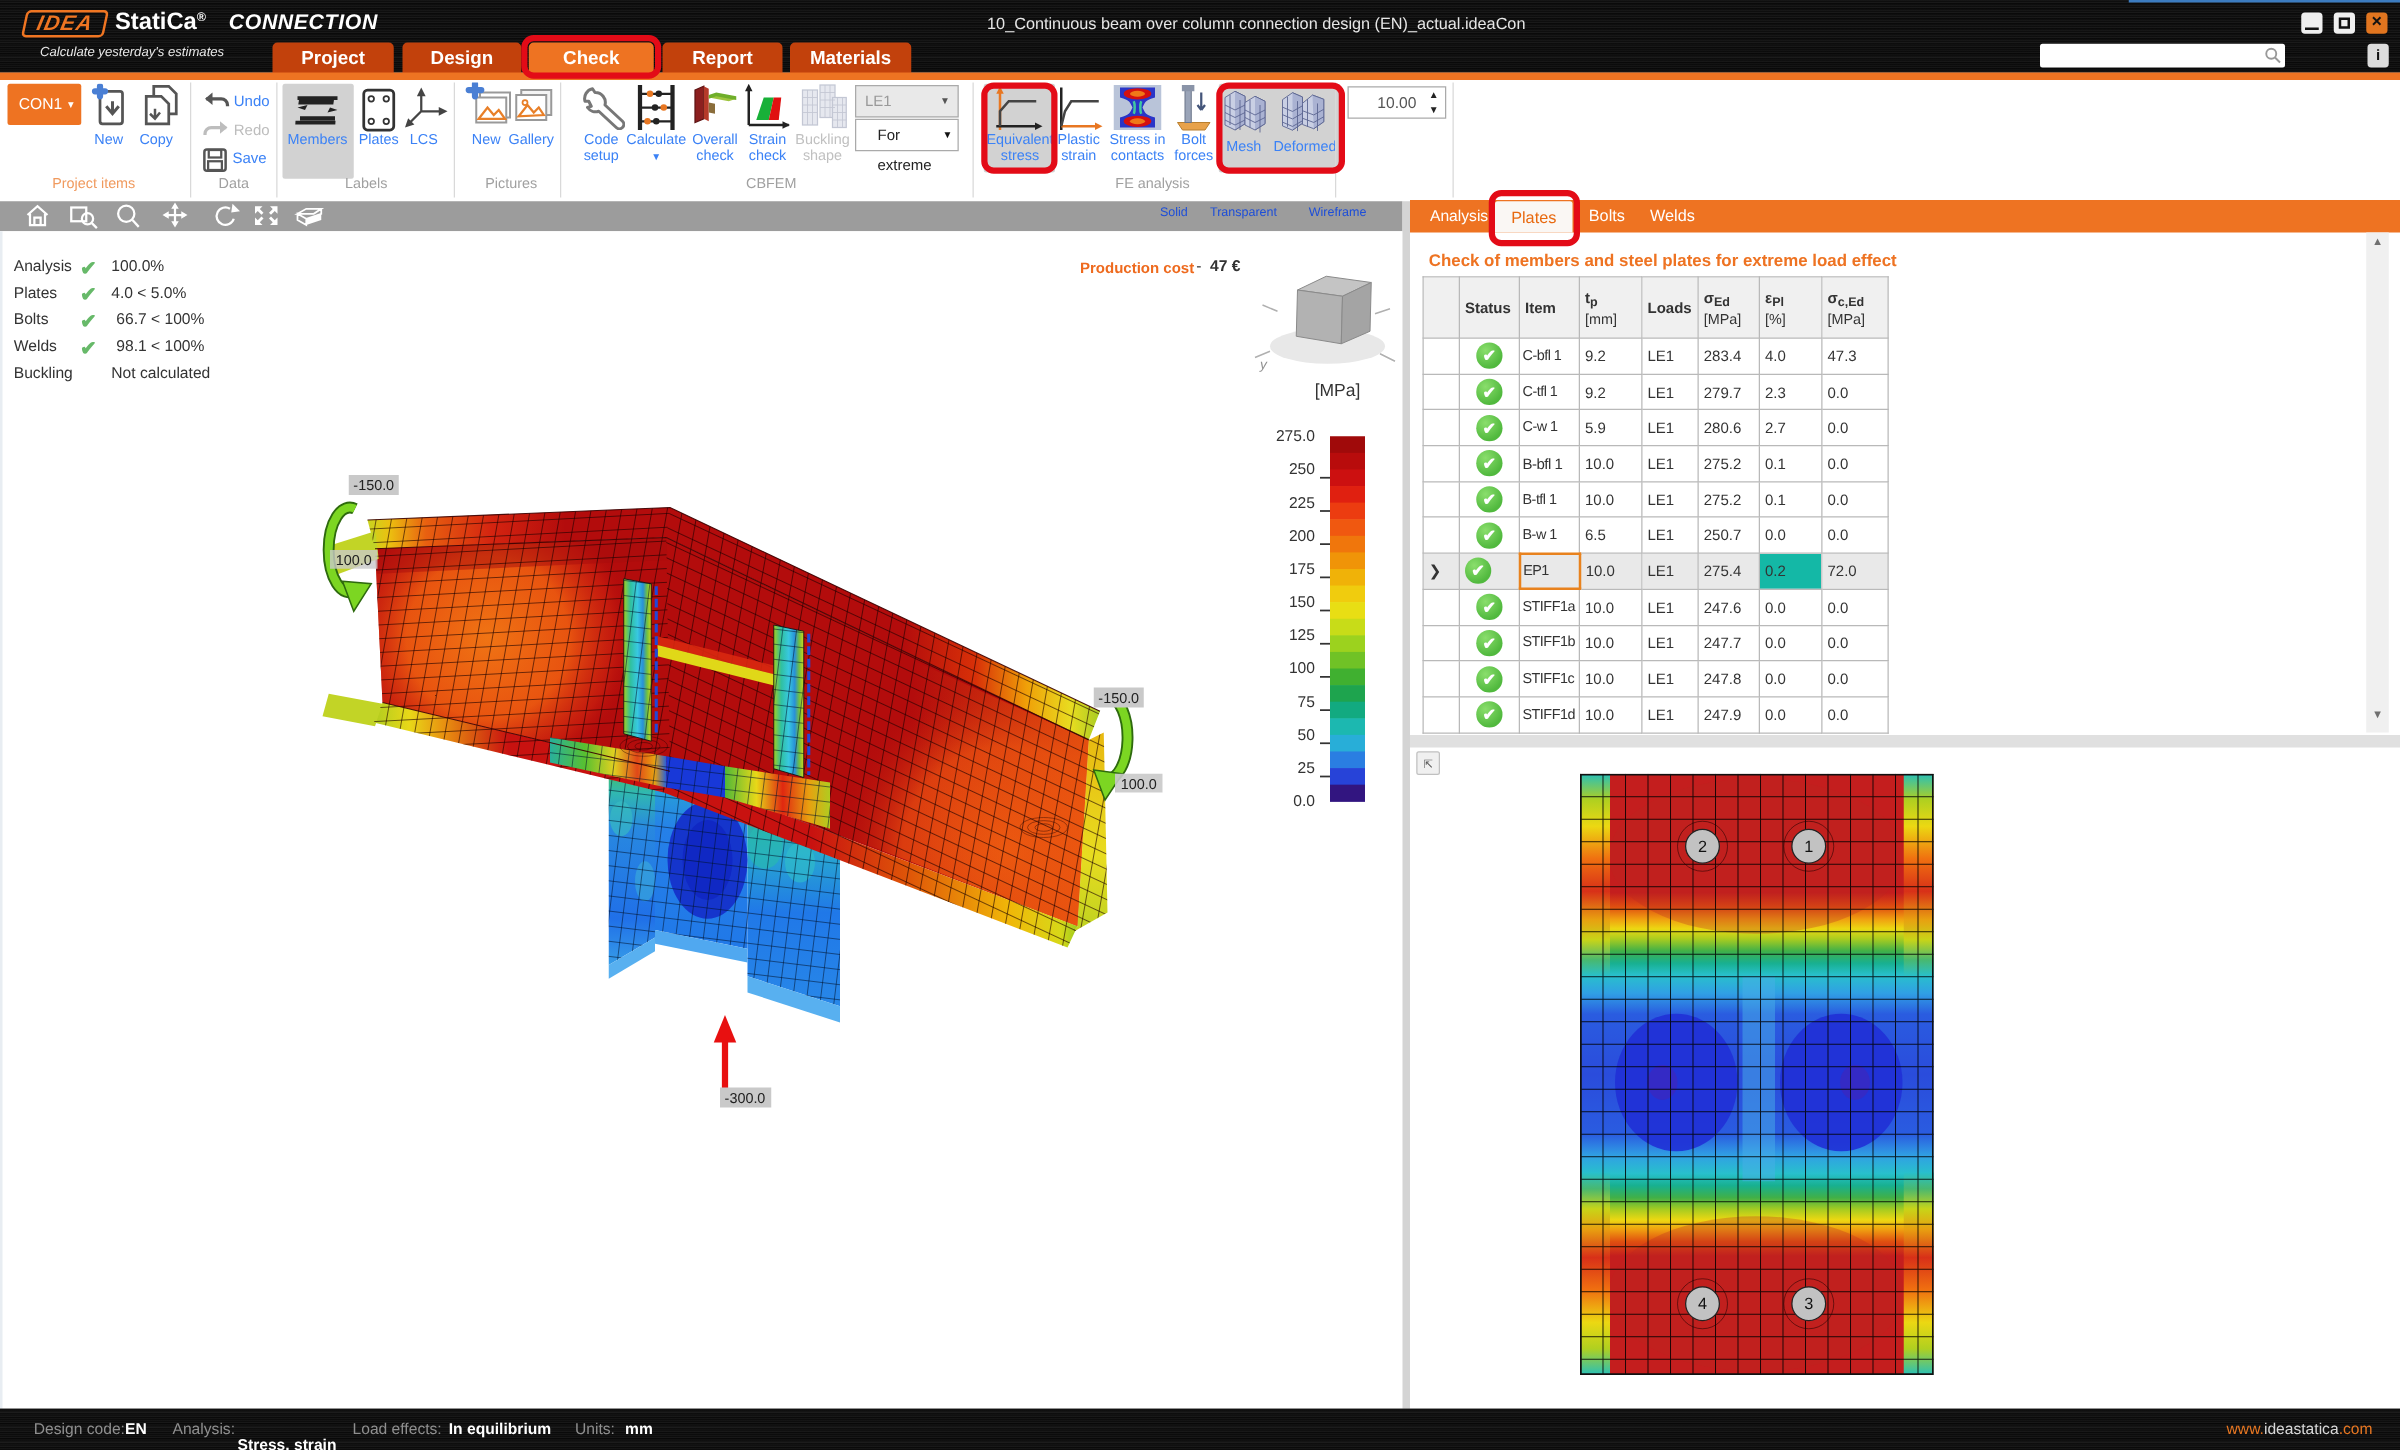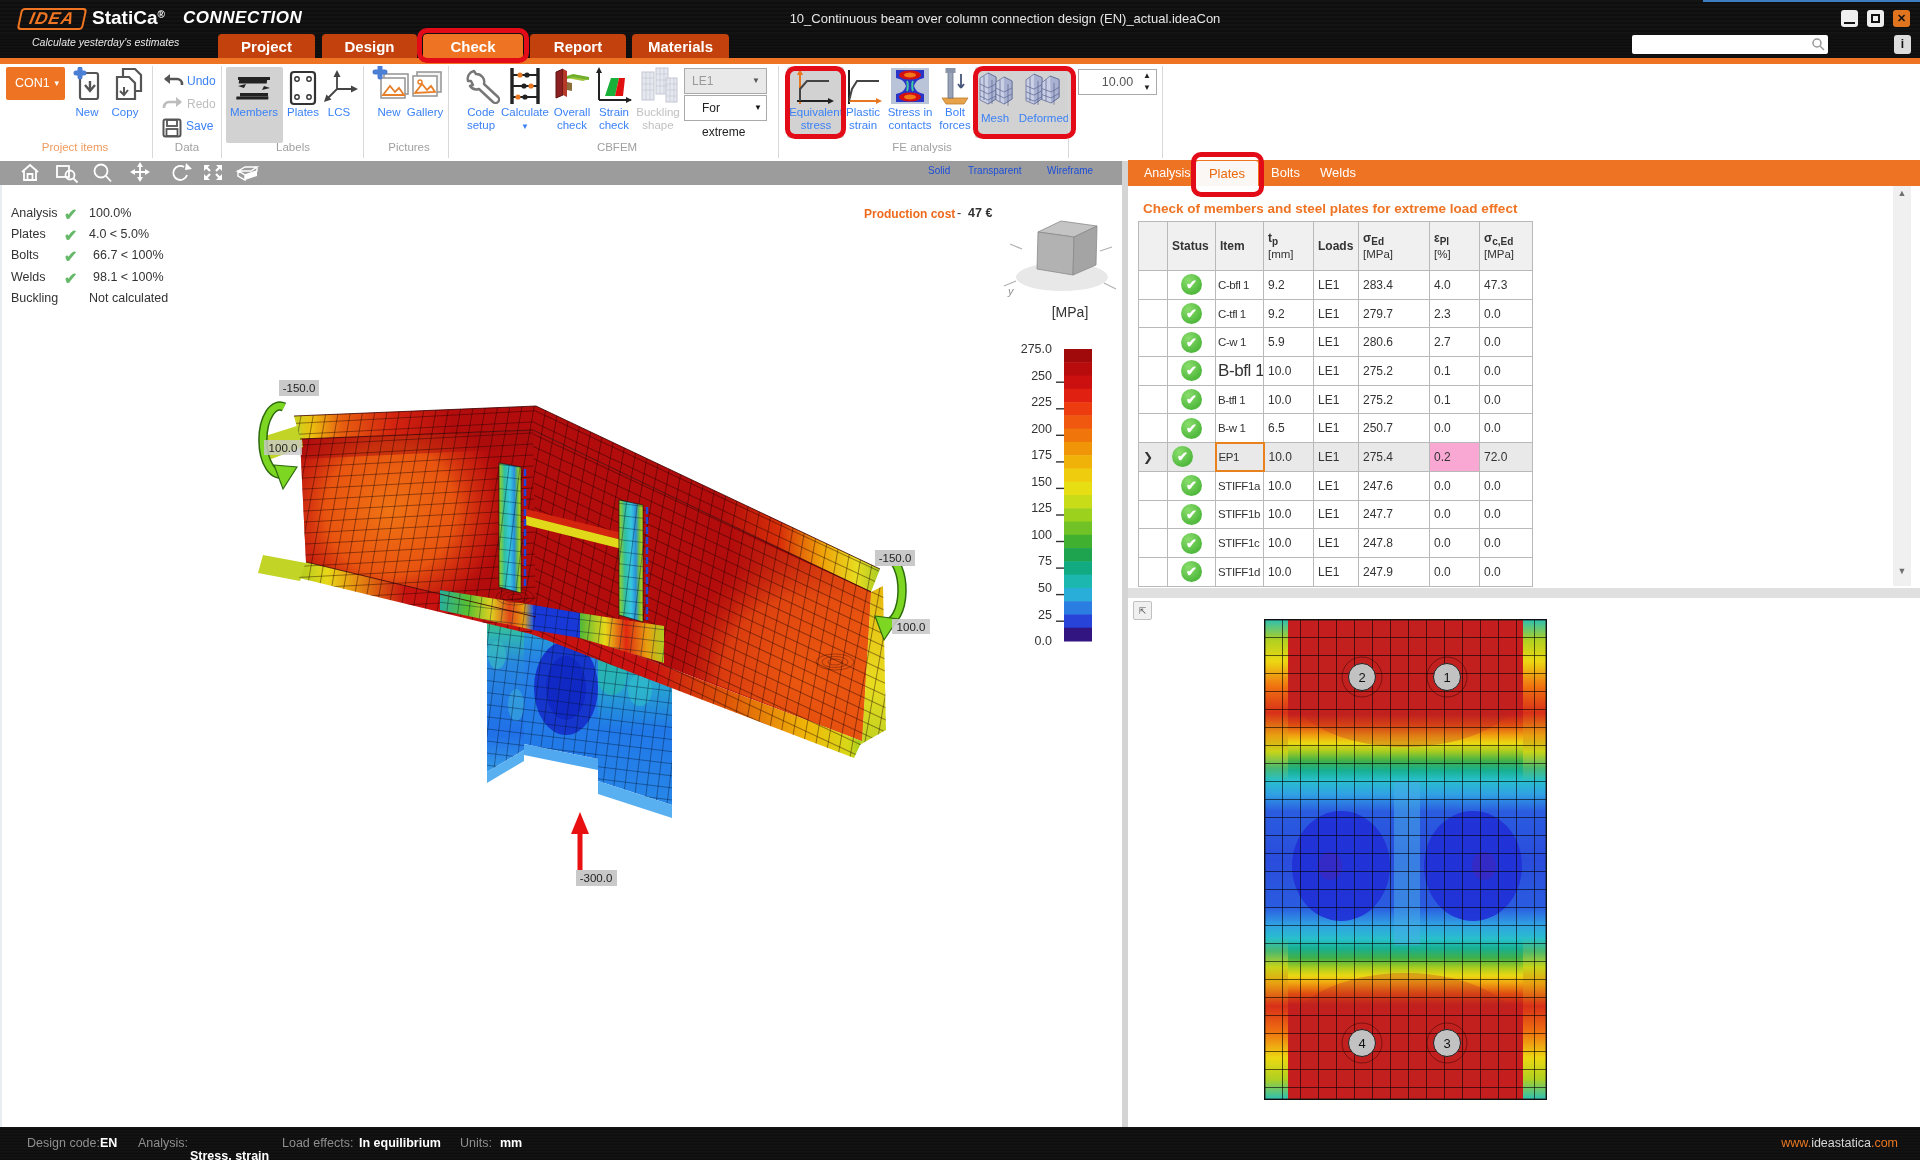--- a/index.html
+++ b/index.html
@@ -667,21 +667,21 @@
 <div id="rhead">Check of members and steel plates for extreme load effect</div>
 
 <table id="ptable">
 <thead>
 <tr>
 <td style="width:29px;"></td>
 <td style="width:48px;">Status</td>
 <td style="width:48px;">Item</td>
 <td style="width:50px;">t<span style="vertical-align:-3px;font-size:10px;">p</span><br><span class="sub">[mm]</span></td>
 <td style="width:45px;">Loads</td>
-<td style="width:71px;">σ<span style="vertical-align:-3px;font-size:10px;">Ed</span><br><span class="sub">[MPa]</span></td>
+<td style="width:49px;">σ<span style="vertical-align:-3px;font-size:10px;">Ed</span><br><span class="sub">[MPa]</span></td>
 <td style="width:50px;">ε<span style="vertical-align:-3px;font-size:10px;">Pl</span><br><span class="sub">[%]</span></td>
 <td style="width:53px;">σ<span style="vertical-align:-3px;font-size:10px;">c,Ed</span><br><span class="sub">[MPa]</span></td>
 </tr>
 </thead>
 <tbody id="ptbody">
       <tr>
   <td></td>
   <td style="text-align:center;"><span class="okc">✔</span></td>
   <td style="font-size:11.5px; letter-spacing:-0.4px; padding:0 2px;">C-bfl 1</td>
   <td>9.2</td>
@@ -706,21 +706,21 @@
   <td style="font-size:11.5px; letter-spacing:-0.4px; padding:0 2px;">C-w 1</td>
   <td>5.9</td>
         <td>LE1</td>
         <td>280.6</td>
         <td>2.7</td>
         <td>0.0</td>
       </tr>
       <tr>
   <td></td>
   <td style="text-align:center;"><span class="okc">✔</span></td>
-  <td style="font-size:17px; letter-spacing:-0.4px; padding:0 2px;">B-bfl 1</td>
+  <td style="font-size:12px; letter-spacing:-0.4px; padding:0 2px;">B-bfl 1</td>
   <td>10.0</td>
         <td>LE1</td>
         <td>275.2</td>
         <td>0.1</td>
         <td>0.0</td>
       </tr>
       <tr>
   <td></td>
   <td style="text-align:center;"><span class="okc">✔</span></td>
   <td style="font-size:11.5px; letter-spacing:-0.4px; padding:0 2px;">B-tfl 1</td>
@@ -740,21 +740,21 @@
         <td>0.0</td>
         <td>0.0</td>
       </tr>
       <tr>
   <td style="background:#e9e9e9;">❯</td>
   <td style="background:#e9e9e9;"><span class="okc">✔</span></td>
   <td style="font-size:11.5px; letter-spacing:-0.4px; padding:0 2px;background:#e9e9e9; border:2px solid #e8821e;">EP1</td>
   <td style="background:#e9e9e9;">10.0</td>
         <td style="background:#e9e9e9;">LE1</td>
         <td style="background:#e9e9e9;">275.4</td>
-        <td style="background:#f9a8d4;">0.2</td>
+        <td style="background:#14b8a6;">0.2</td>
         <td style="background:#e9e9e9;">72.0</td>
       </tr>
       <tr>
   <td></td>
   <td style="text-align:center;"><span class="okc">✔</span></td>
   <td style="font-size:11.5px; letter-spacing:-0.4px; padding:0 2px;">STIFF1a</td>
   <td>10.0</td>
         <td>LE1</td>
         <td>247.6</td>
         <td>0.0</td>

